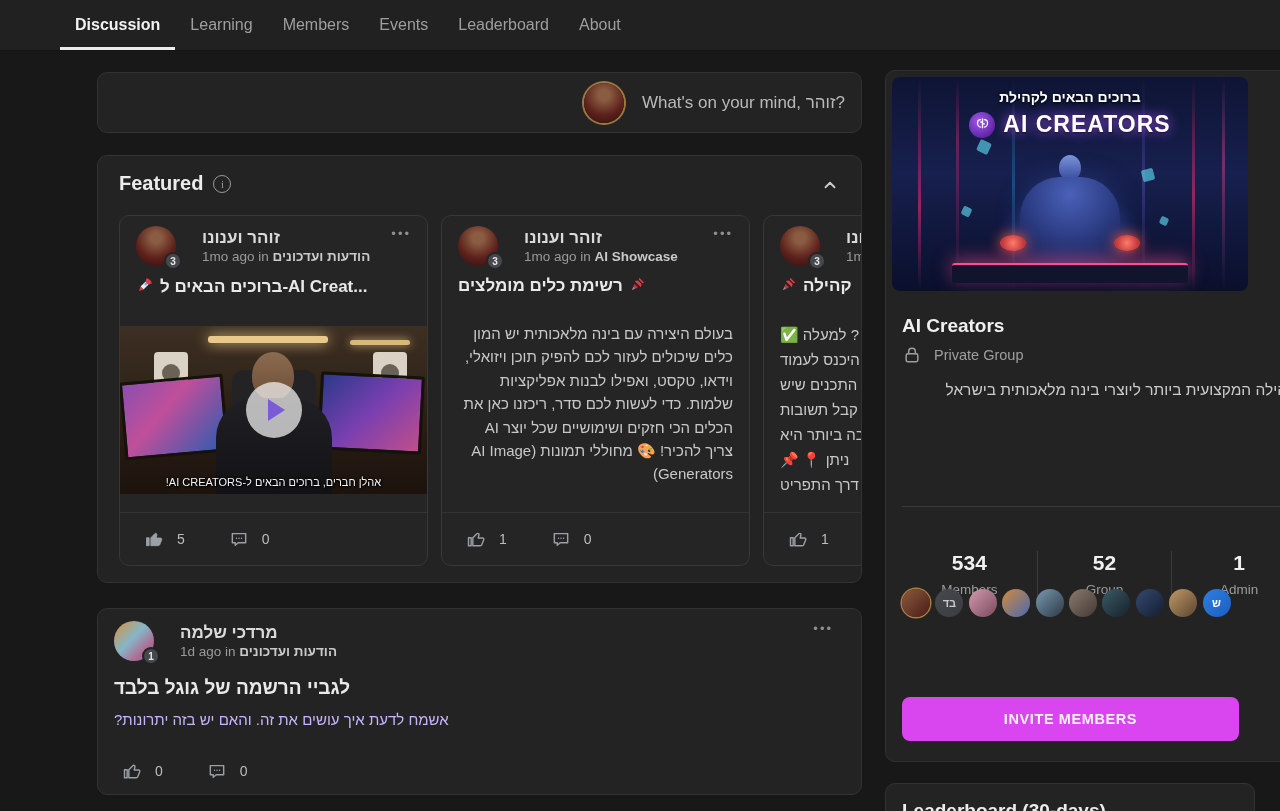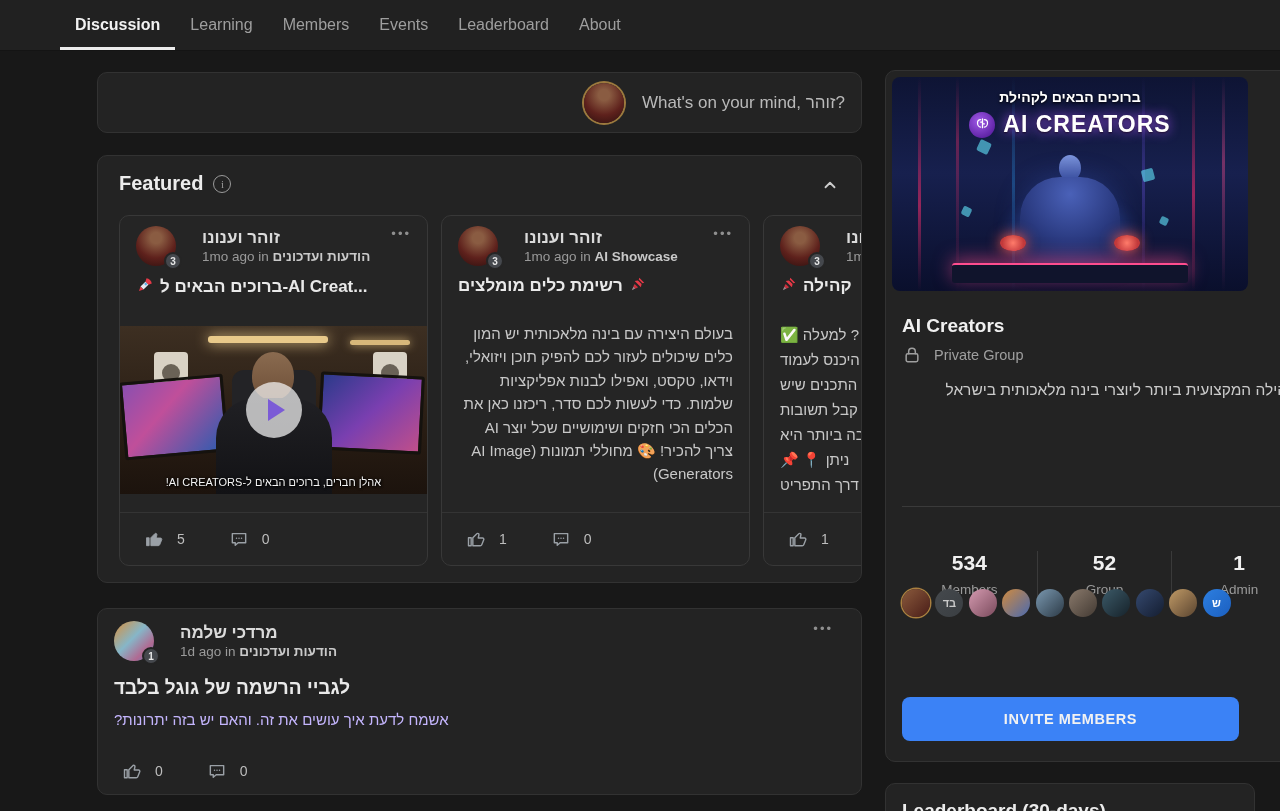--- a/index.html
+++ b/index.html
@@ -143,21 +143,21 @@
   .stat { width:33.33%; text-align:center; }
   .stat + .stat { border-left:1px solid #3a3a3a; }
   .stat .v { font-size:21px; font-weight:700; color:#f0f0f0; }
   .stat .l { margin-top:7px; font-size:13.5px; color:#9a9a9a; }
   .gAvs { position:absolute; left:16px; top:518px; display:flex; }
   .mAv { width:28px; height:28px; border-radius:50%; margin-right:5.4px; flex:none;
     display:flex; align-items:center; justify-content:center; font-size:11px; font-weight:700; color:#c9c9c9; cursor:pointer; }
   .btn { position:absolute; left:16px; width:337px; height:44px; border-radius:8px; display:flex;
     align-items:center; justify-content:center; font-size:14.5px; font-weight:700; letter-spacing:.6px; cursor:pointer; }
   .btn-settings { top:566px; border:1px solid #4a4e52; color:#c9cdd1; background:transparent; }
-  .btn-invite { top:626px; background:#3b82f6; color:#f2f2f2; }
+  .btn-invite { top:626px; background:#d946ef; color:#f2f2f2; }
 
   .lb { left:885px; top:783px; width:370px; height:80px; }
   .lb-title { position:absolute; left:16px; top:16px; font-size:19px; font-weight:700; color:#ececec; }
 </style>
 </head>
 <body>
 
 <div class="topnav" id="navbar">
     <div class="tab active">Discussion</div>
     <div class="tab">Learning</div>

